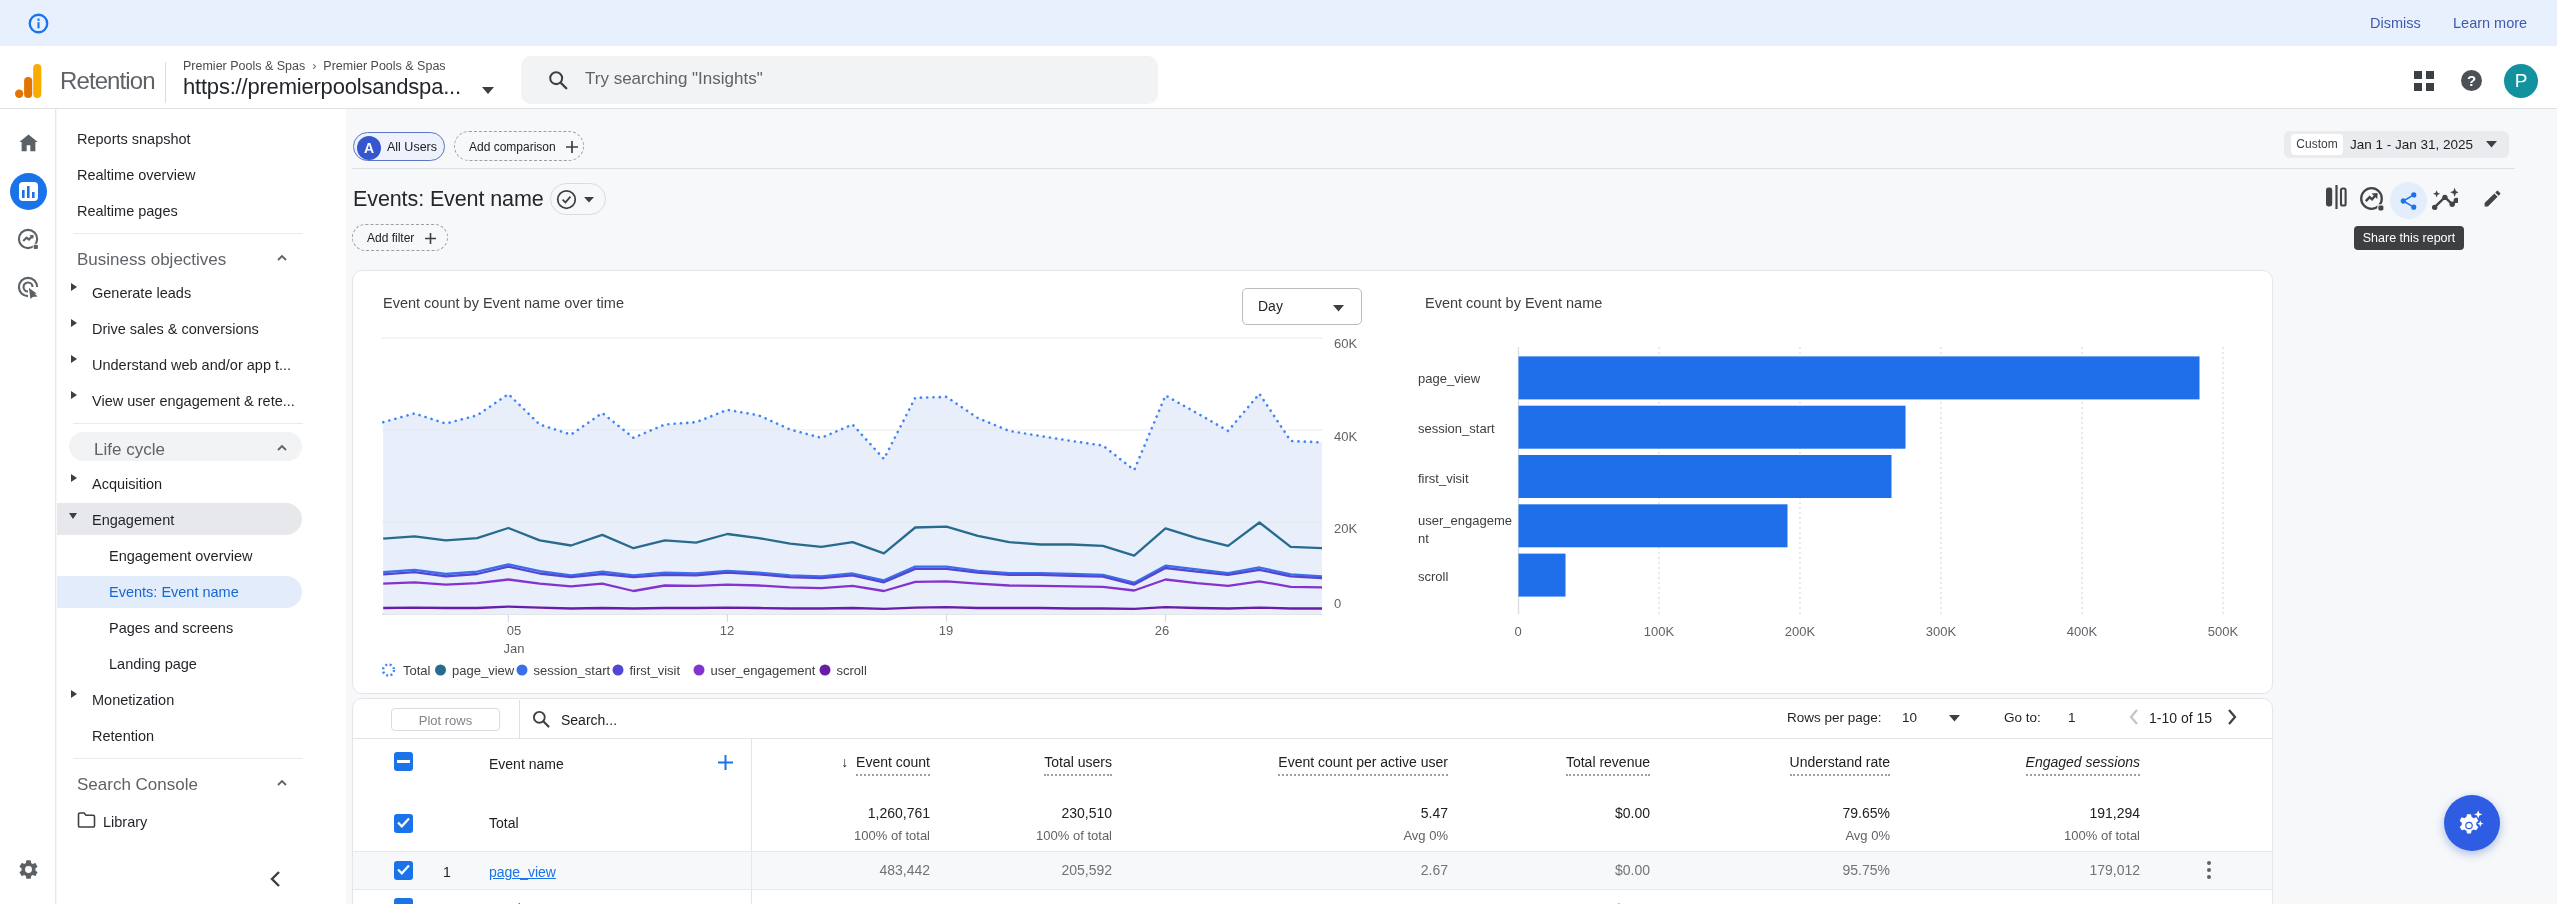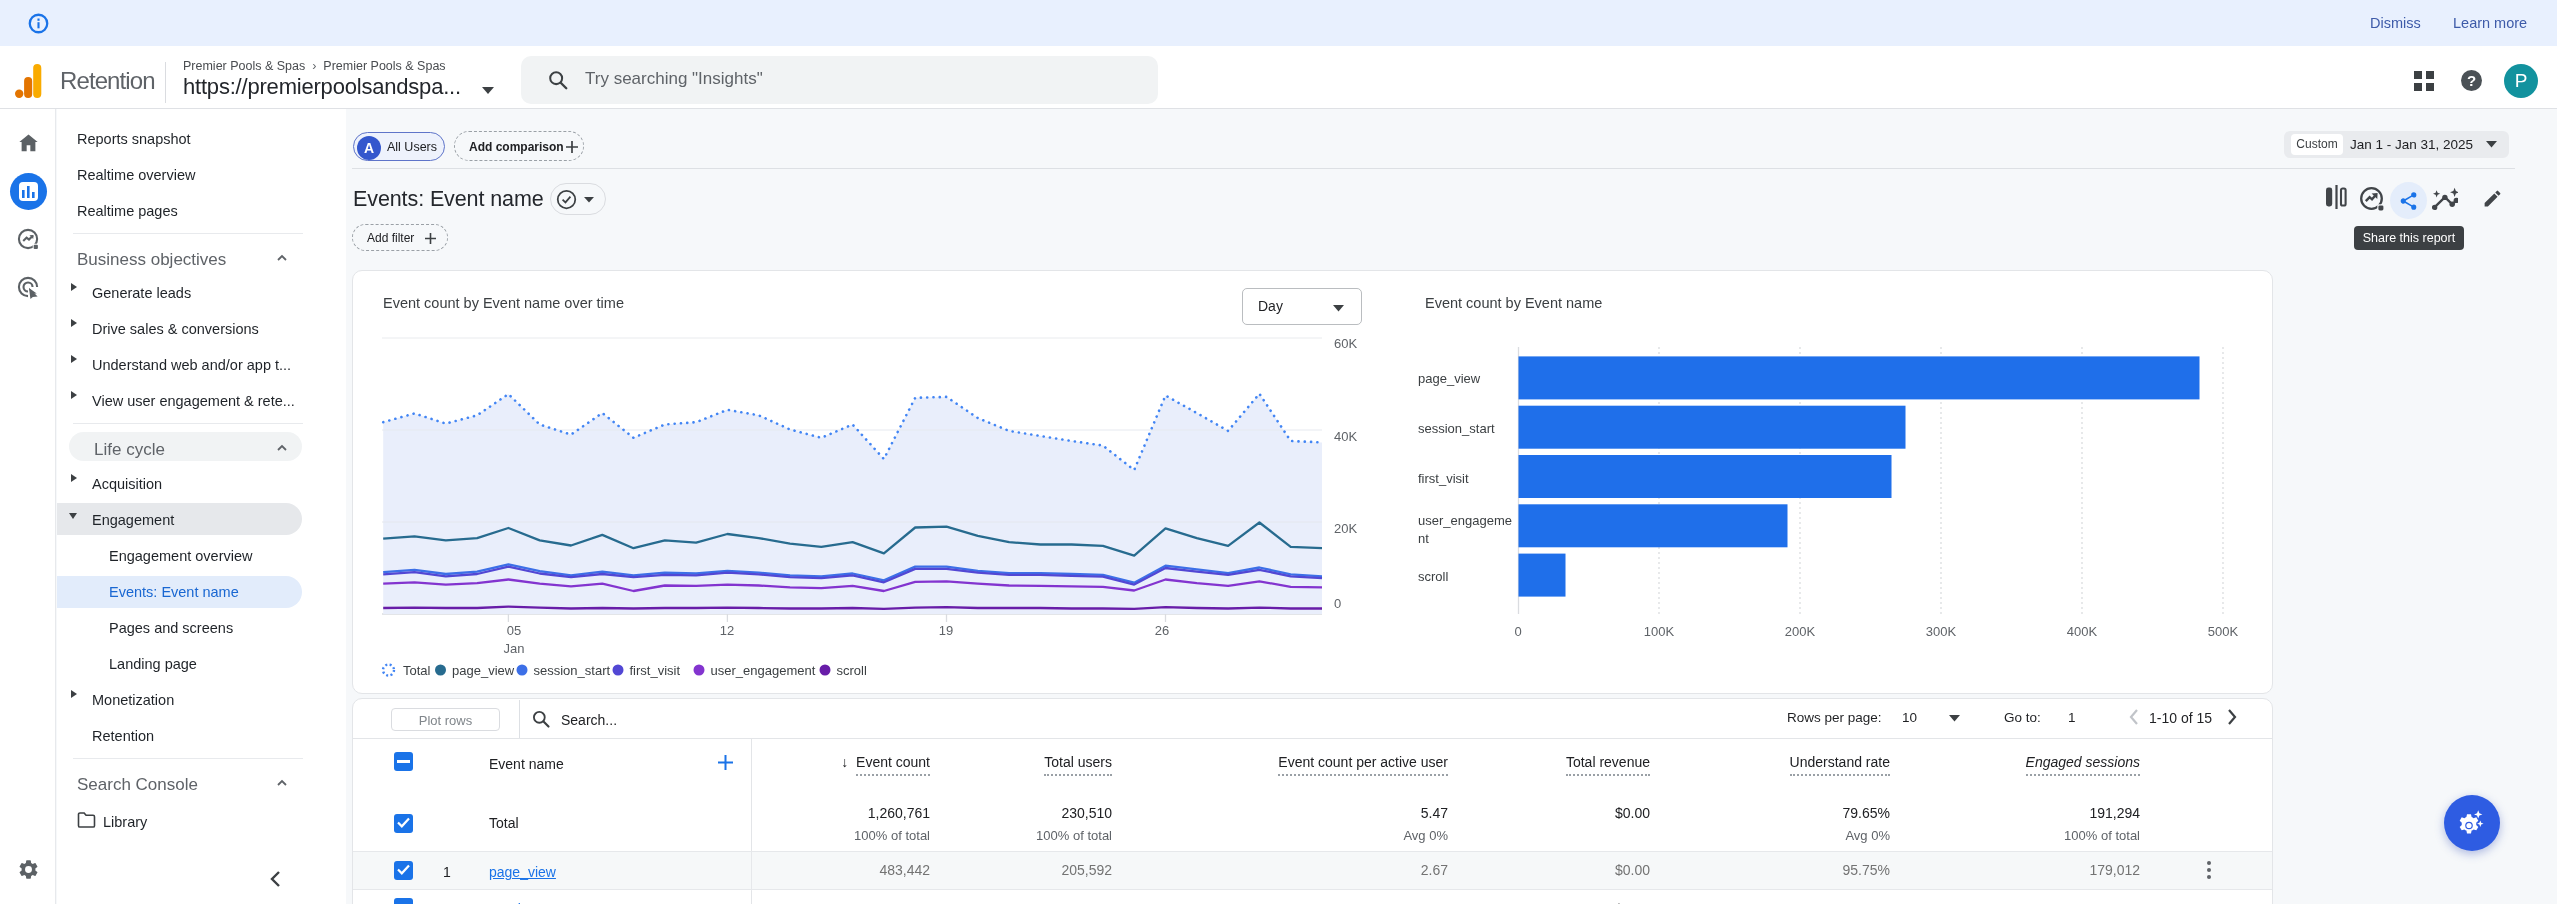--- a/index.html
+++ b/index.html
@@ -163,21 +163,21 @@
       </svg>
   </div>
 
   <div class="abs" id="main">
 
     <div class="abs" style="left:7px;top:23px;width:92px;height:29px;border-radius:15px;border:1px solid #5e74c9;background:#eef2fc;">
       <div class="abs" style="left:3px;top:2.5px;width:24px;height:24px;border-radius:50%;background:#3457cd;color:#fff;font-size:14px;font-weight:700;text-align:center;line-height:24px;">A</div>
       <div class="abs" style="left:33px;top:7px;font-size:12.5px;font-weight:500;color:#202124;white-space:nowrap;">All Users</div>
     </div>
     <div class="abs dashpill" style="left:108px;top:22px;width:130px;height:30px;">
-      <div class="abs" style="left:14px;top:8px;font-size:12px;font-weight:700;color:#202124;white-space:nowrap;">Add comparison</div>
+      <div class="abs" style="left:14px;top:8px;font-size:12px;font-weight:400;color:#202124;white-space:nowrap;">Add comparison</div>
       <svg class="abs" style="left:111px;top:9px" width="12" height="12">
           <path d="M6 0 V12 M0 6 H12" stroke="#3c4043" stroke-width="1.7"></path>
         </svg>
     </div>
     <div class="abs" style="left:1938px;top:22px;width:225px;height:27px;border-radius:6px;background:#e9ebee;">
       <div class="abs" style="left:7px;top:3px;width:52px;height:21px;background:#fff;border-radius:4px;font-size:12px;color:#3c4043;text-align:center;line-height:21px;">Custom</div>
       <div class="abs" style="left:66px;top:6px;font-size:13.5px;color:#202124;white-space:nowrap;">Jan 1 - Jan 31, 2025</div>
       <svg class="abs" style="left:202px;top:10px" width="11" height="7">
           <path d="M0,0 L5.5,6.5 L11,0 Z" fill="#3c4043"></path>
         </svg>

